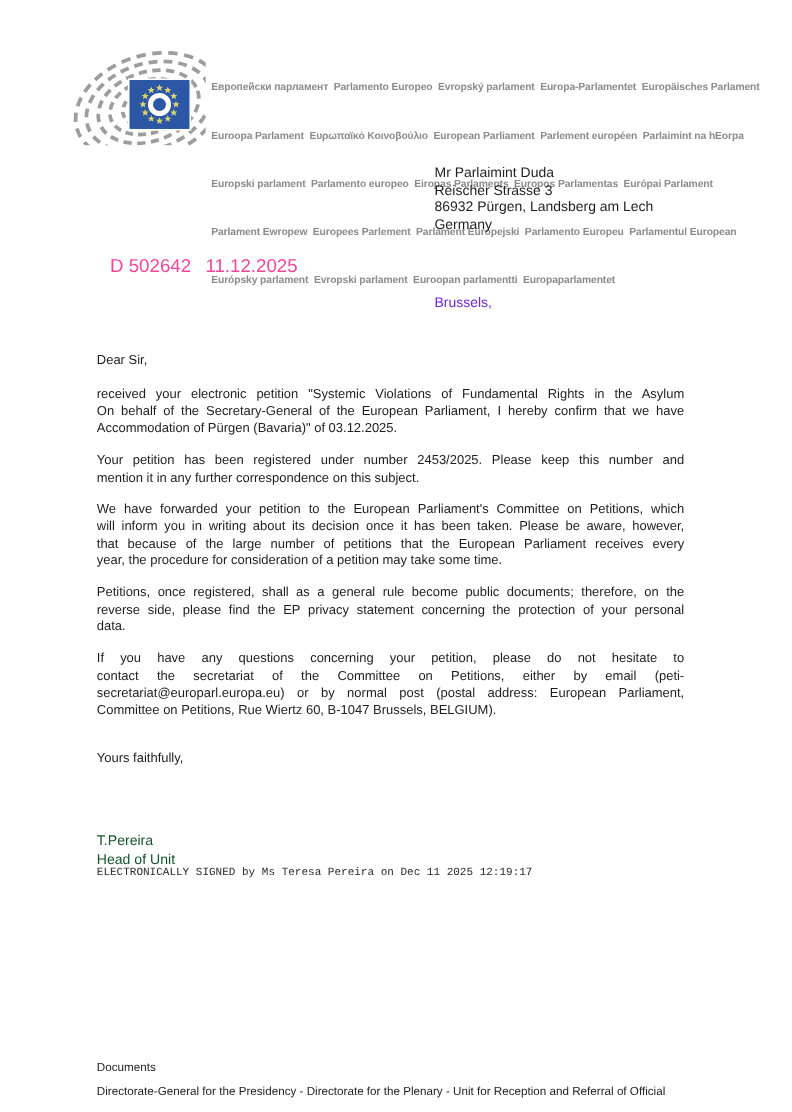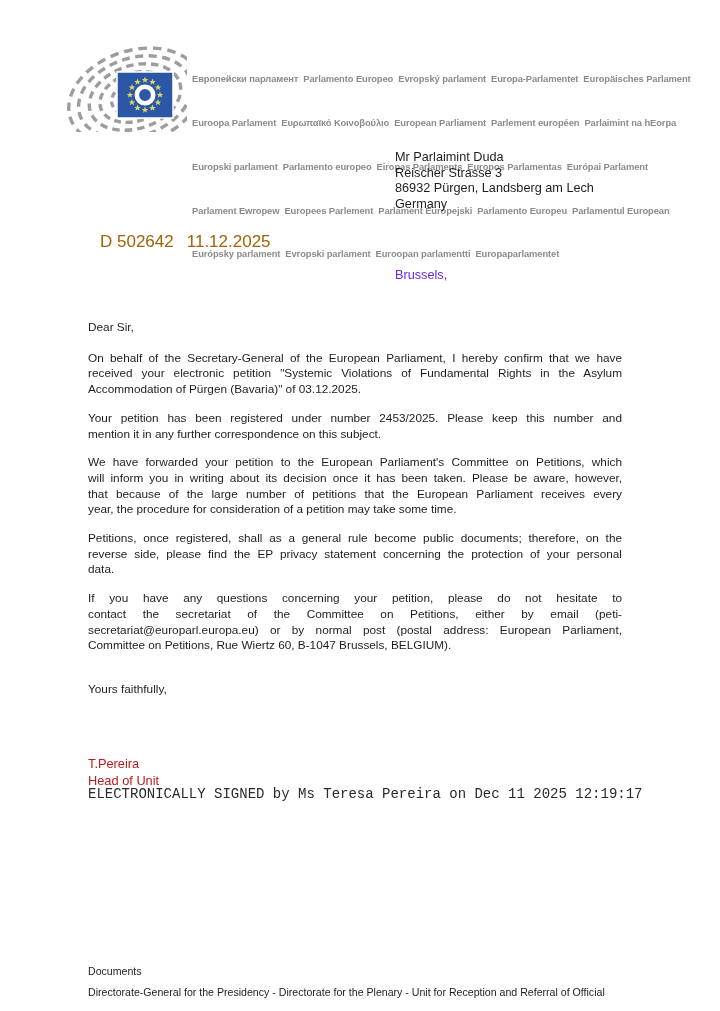--- a/index.html
+++ b/index.html
@@ -19,43 +19,43 @@
     letter-spacing:-0.1px;color:#8b8b8b;white-space:pre;
   }
   
   .recipient{
     position:absolute;left:395px;top:150px;
     font-size:12.7px;line-height:15.6px;color:#1d1d1d;
   }
   
   .ref{
     position:absolute;left:100px;top:232px;
-    font-size:17px;color:#a16207;
+    font-size:17px;color:#ec4899;
   }
   .ref .ref-date{margin-left:13px;}
   .place{
     position:absolute;left:395px;top:268px;
     font-size:12.7px;color:#6d28d9;
   }
   
   .letter{
     position:absolute;left:88px;top:308px;width:534px;
     font-size:11.8px;line-height:15.7px;color:#1d1d1d;
   }
   .salutation{margin-bottom:15px;margin-top:12px;}
   .para{margin-bottom:13px;}
   .jline{text-align:justify;text-align-last:justify;}
   .jline.last{text-align-last:left;}
   .closing{margin-top:28px;}
   
   .signature{position:absolute;left:88px;top:756px;}
-  .sig-name,.sig-title{font-size:12.8px;line-height:16.5px;color:#b91c1c;}
+  .sig-name,.sig-title{font-size:12.8px;line-height:16.5px;color:#14532d;}
   .mono{
     font-family:"Liberation Mono","DejaVu Sans Mono",monospace;
-    font-size:14px;line-height:10.4px;color:#2a2a2a;white-space:pre;
+    font-size:10px;line-height:10.4px;color:#2a2a2a;white-space:pre;
   }
   
   .footer{
     position:absolute;left:88px;top:961px;width:600px;
     font-size:10.6px;line-height:20.6px;color:#1e1e1e;
   }
 </style>
 </head>
 <body>
 
@@ -110,22 +110,22 @@
   <div class="ref">
     <span>D 502642</span><span class="ref-date">11.12.2025</span>
   </div>
 
   <div class="place">Brussels,</div>
 
   <div class="letter">
     <div class="salutation">Dear Sir,</div>
 
     <div class="para">
+      <div class="jline">received your electronic petition "Systemic Violations of Fundamental Rights in the Asylum</div>
       <div class="jline">On behalf of the Secretary-General of the European Parliament, I hereby confirm that we have</div>
-      <div class="jline">received your electronic petition "Systemic Violations of Fundamental Rights in the Asylum</div>
       <div class="jline last">Accommodation of Pürgen (Bavaria)" of 03.12.2025.</div>
     </div>
 
     <div class="para">
       <div class="jline">Your petition has been registered under number 2453/2025. Please keep this number and</div>
       <div class="jline last">mention it in any further correspondence on this subject.</div>
     </div>
 
     <div class="para">
       <div class="jline">We have forwarded your petition to the European Parliament's Committee on Petitions, which</div>

